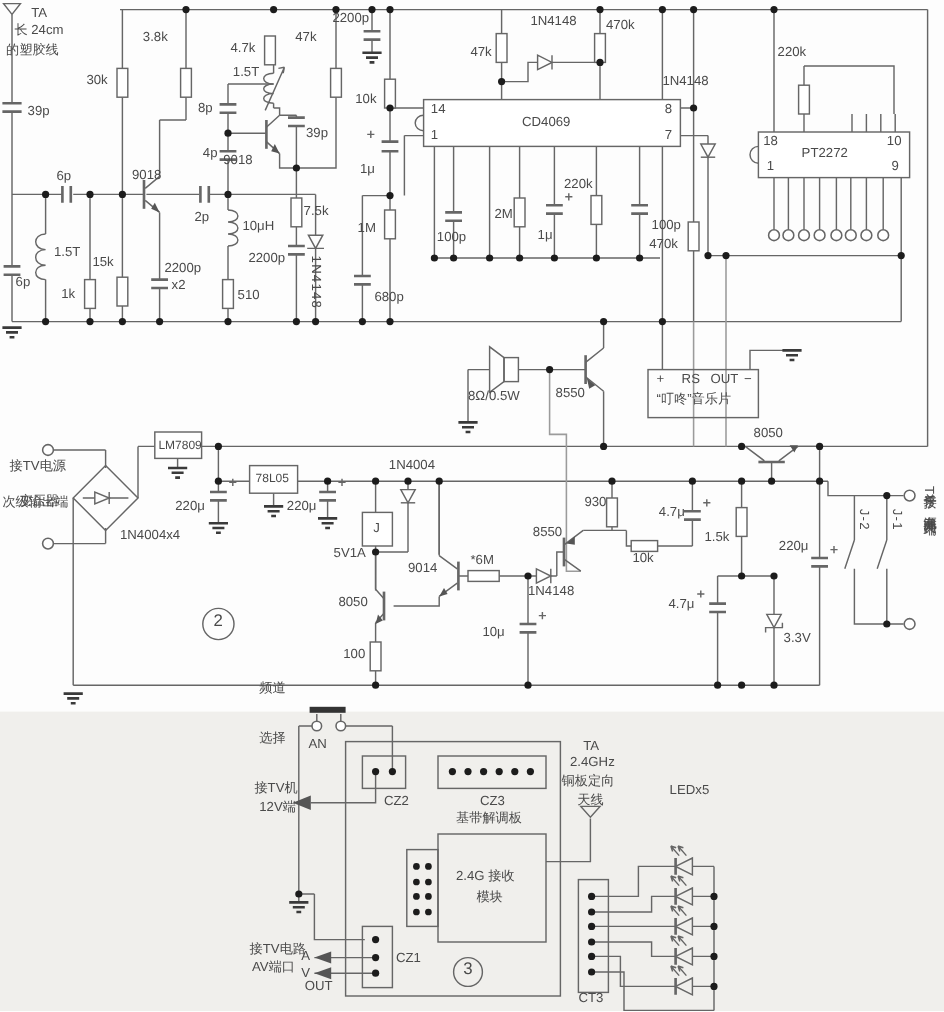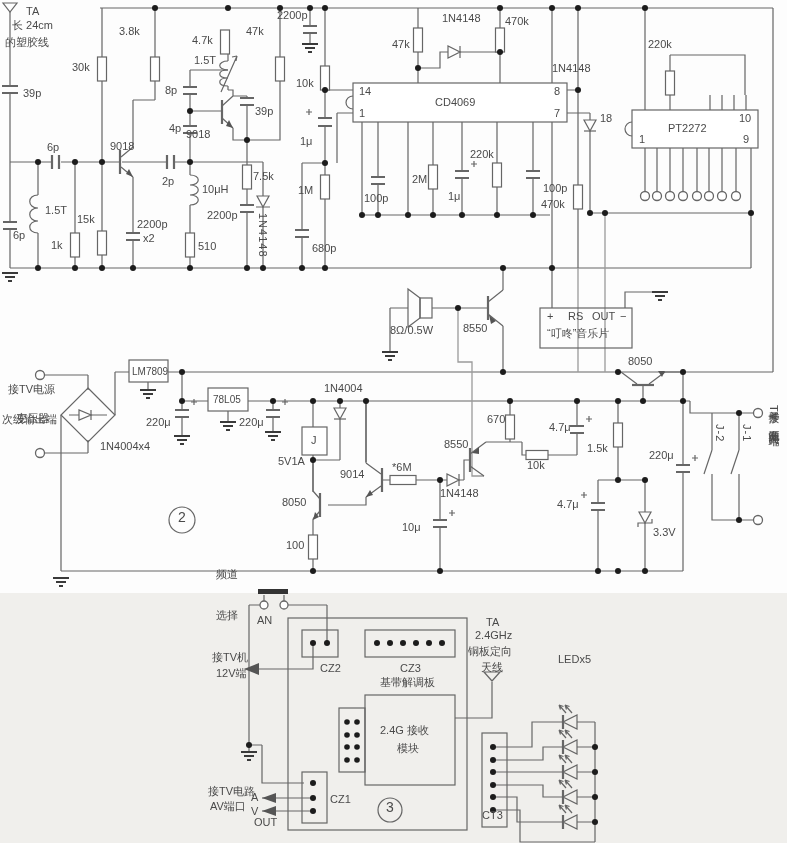--- a/index.html
+++ b/index.html
@@ -397,21 +397,21 @@
 <span class="lbl" style="left:554px;top:107px">7</span>
 <span class="lbl" style="left:435px;top:96px">CD4069</span>
 <span class="lbl" style="left:364px;top:192px">100p</span>
 <span class="lbl" style="left:412px;top:173px">2M</span>
 <span class="lbl" style="left:448px;top:190px">1μ</span>
 <span class="lbl" style="left:470px;top:148px">220k</span>
 <span class="lbl" style="left:543px;top:182px">100p</span>
 <span class="lbl" style="left:552px;top:62px">1N4148</span>
 <span class="lbl" style="left:541px;top:198px">470k</span>
 <span class="lbl" style="left:648px;top:38px">220k</span>
-<span class="lbl" style="left:600px;top:112px">18</span>
+<span class="lbl" style="left:636px;top:112px">18</span>
 <span class="lbl" style="left:639px;top:133px">1</span>
 <span class="lbl" style="left:739px;top:112px">10</span>
 <span class="lbl" style="left:743px;top:133px">9</span>
 <span class="lbl" style="left:668px;top:122px">PT2272</span>
 
 <span class="lbl" style="left:390px;top:324px">8Ω/0.5W</span>
 <span class="lbl" style="left:463px;top:322px">8550</span>
 <span class="lbl" style="left:547px;top:310px">+</span>
 <span class="lbl" style="left:568px;top:310px">RS</span>
 <span class="lbl" style="left:592px;top:310px">OUT</span>
@@ -427,21 +427,21 @@
 <span class="lbl s" style="left:213px;top:393px">78L05</span>
 <span class="lbl" style="left:239px;top:416px">220μ</span>
 <span class="lbl b" style="left:178px;top:511px">2</span>
 <span class="lbl" style="left:324px;top:382px">1N4004</span>
 <span class="lbl" style="left:311px;top:434px">J</span>
 <span class="lbl" style="left:278px;top:455px">5V1A</span>
 <span class="lbl" style="left:340px;top:468px">9014</span>
 <span class="lbl" style="left:392px;top:461px">*6M</span>
 <span class="lbl" style="left:444px;top:438px">8550</span>
 <span class="lbl" style="left:440px;top:487px">1N4148</span>
-<span class="lbl" style="left:487px;top:413px">670</span>
+<span class="lbl" style="left:487px;top:413px">930</span>
 <span class="lbl" style="left:402px;top:521px">10μ</span>
 <span class="lbl" style="left:282px;top:496px">8050</span>
 <span class="lbl" style="left:286px;top:539px">100</span>
 <span class="lbl" style="left:527px;top:459px">10k</span>
 <span class="lbl" style="left:549px;top:421px">4.7μ</span>
 <span class="lbl" style="left:587px;top:442px">1.5k</span>
 <span class="lbl" style="left:649px;top:449px">220μ</span>
 <span class="lbl" style="left:557px;top:498px">4.7μ</span>
 <span class="lbl" style="left:653px;top:526px">3.3V</span>
 <span class="vlbl" style="left:741px;top:424px">J-1</span>
@@ -463,14 +463,14 @@
 <span class="lbl" style="left:251px;top:791px">A</span>
 <span class="lbl" style="left:210px;top:800px">AV端口</span>
 <span class="lbl" style="left:251px;top:805px">V</span>
 <span class="lbl" style="left:254px;top:816px">OUT</span>
 <span class="lbl b" style="left:386px;top:801px">3</span>
 <span class="lbl" style="left:486px;top:616px">TA</span>
 <span class="lbl" style="left:475px;top:629px">2.4GHz</span>
 <span class="lbl" style="left:468px;top:645px">铜板定向</span>
 <span class="lbl" style="left:481px;top:661px">天线</span>
 <span class="lbl" style="left:558px;top:653px">LEDx5</span>
-<span class="lbl" style="left:482px;top:809px">CT3</span>
+<span class="lbl" style="left:482px;top:826px">CT3</span>
 </div>
 
 </body></html>

